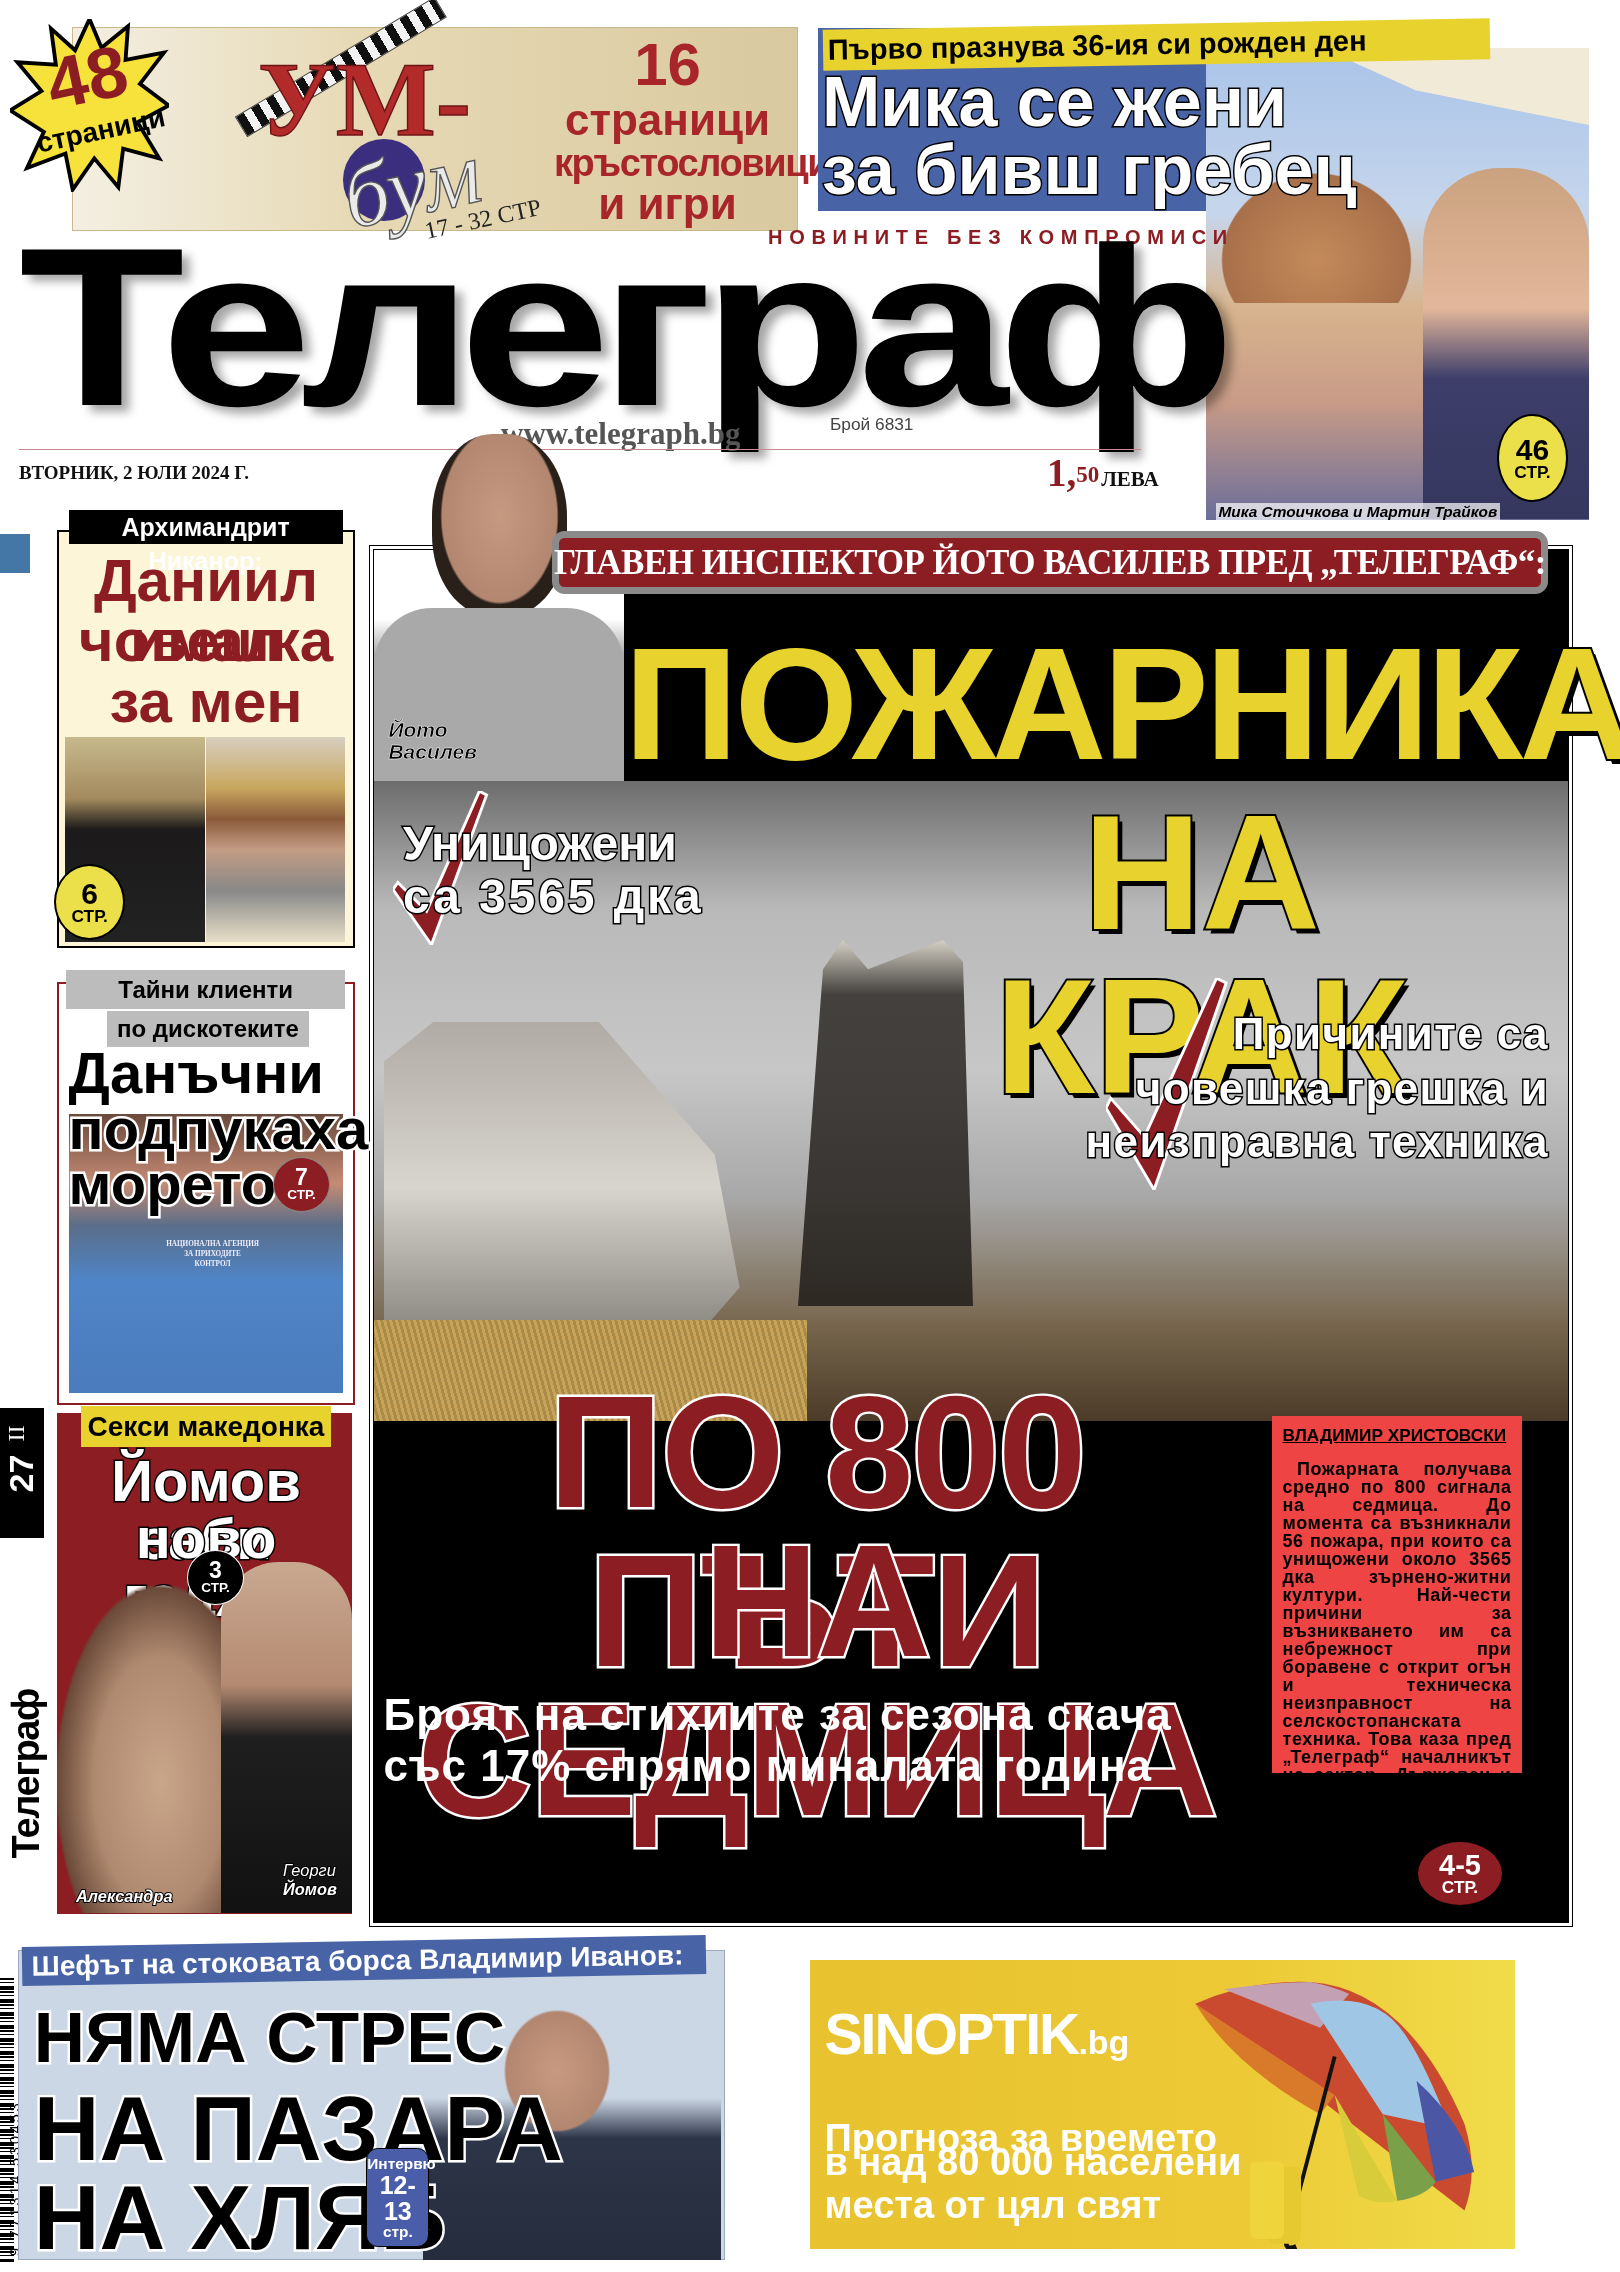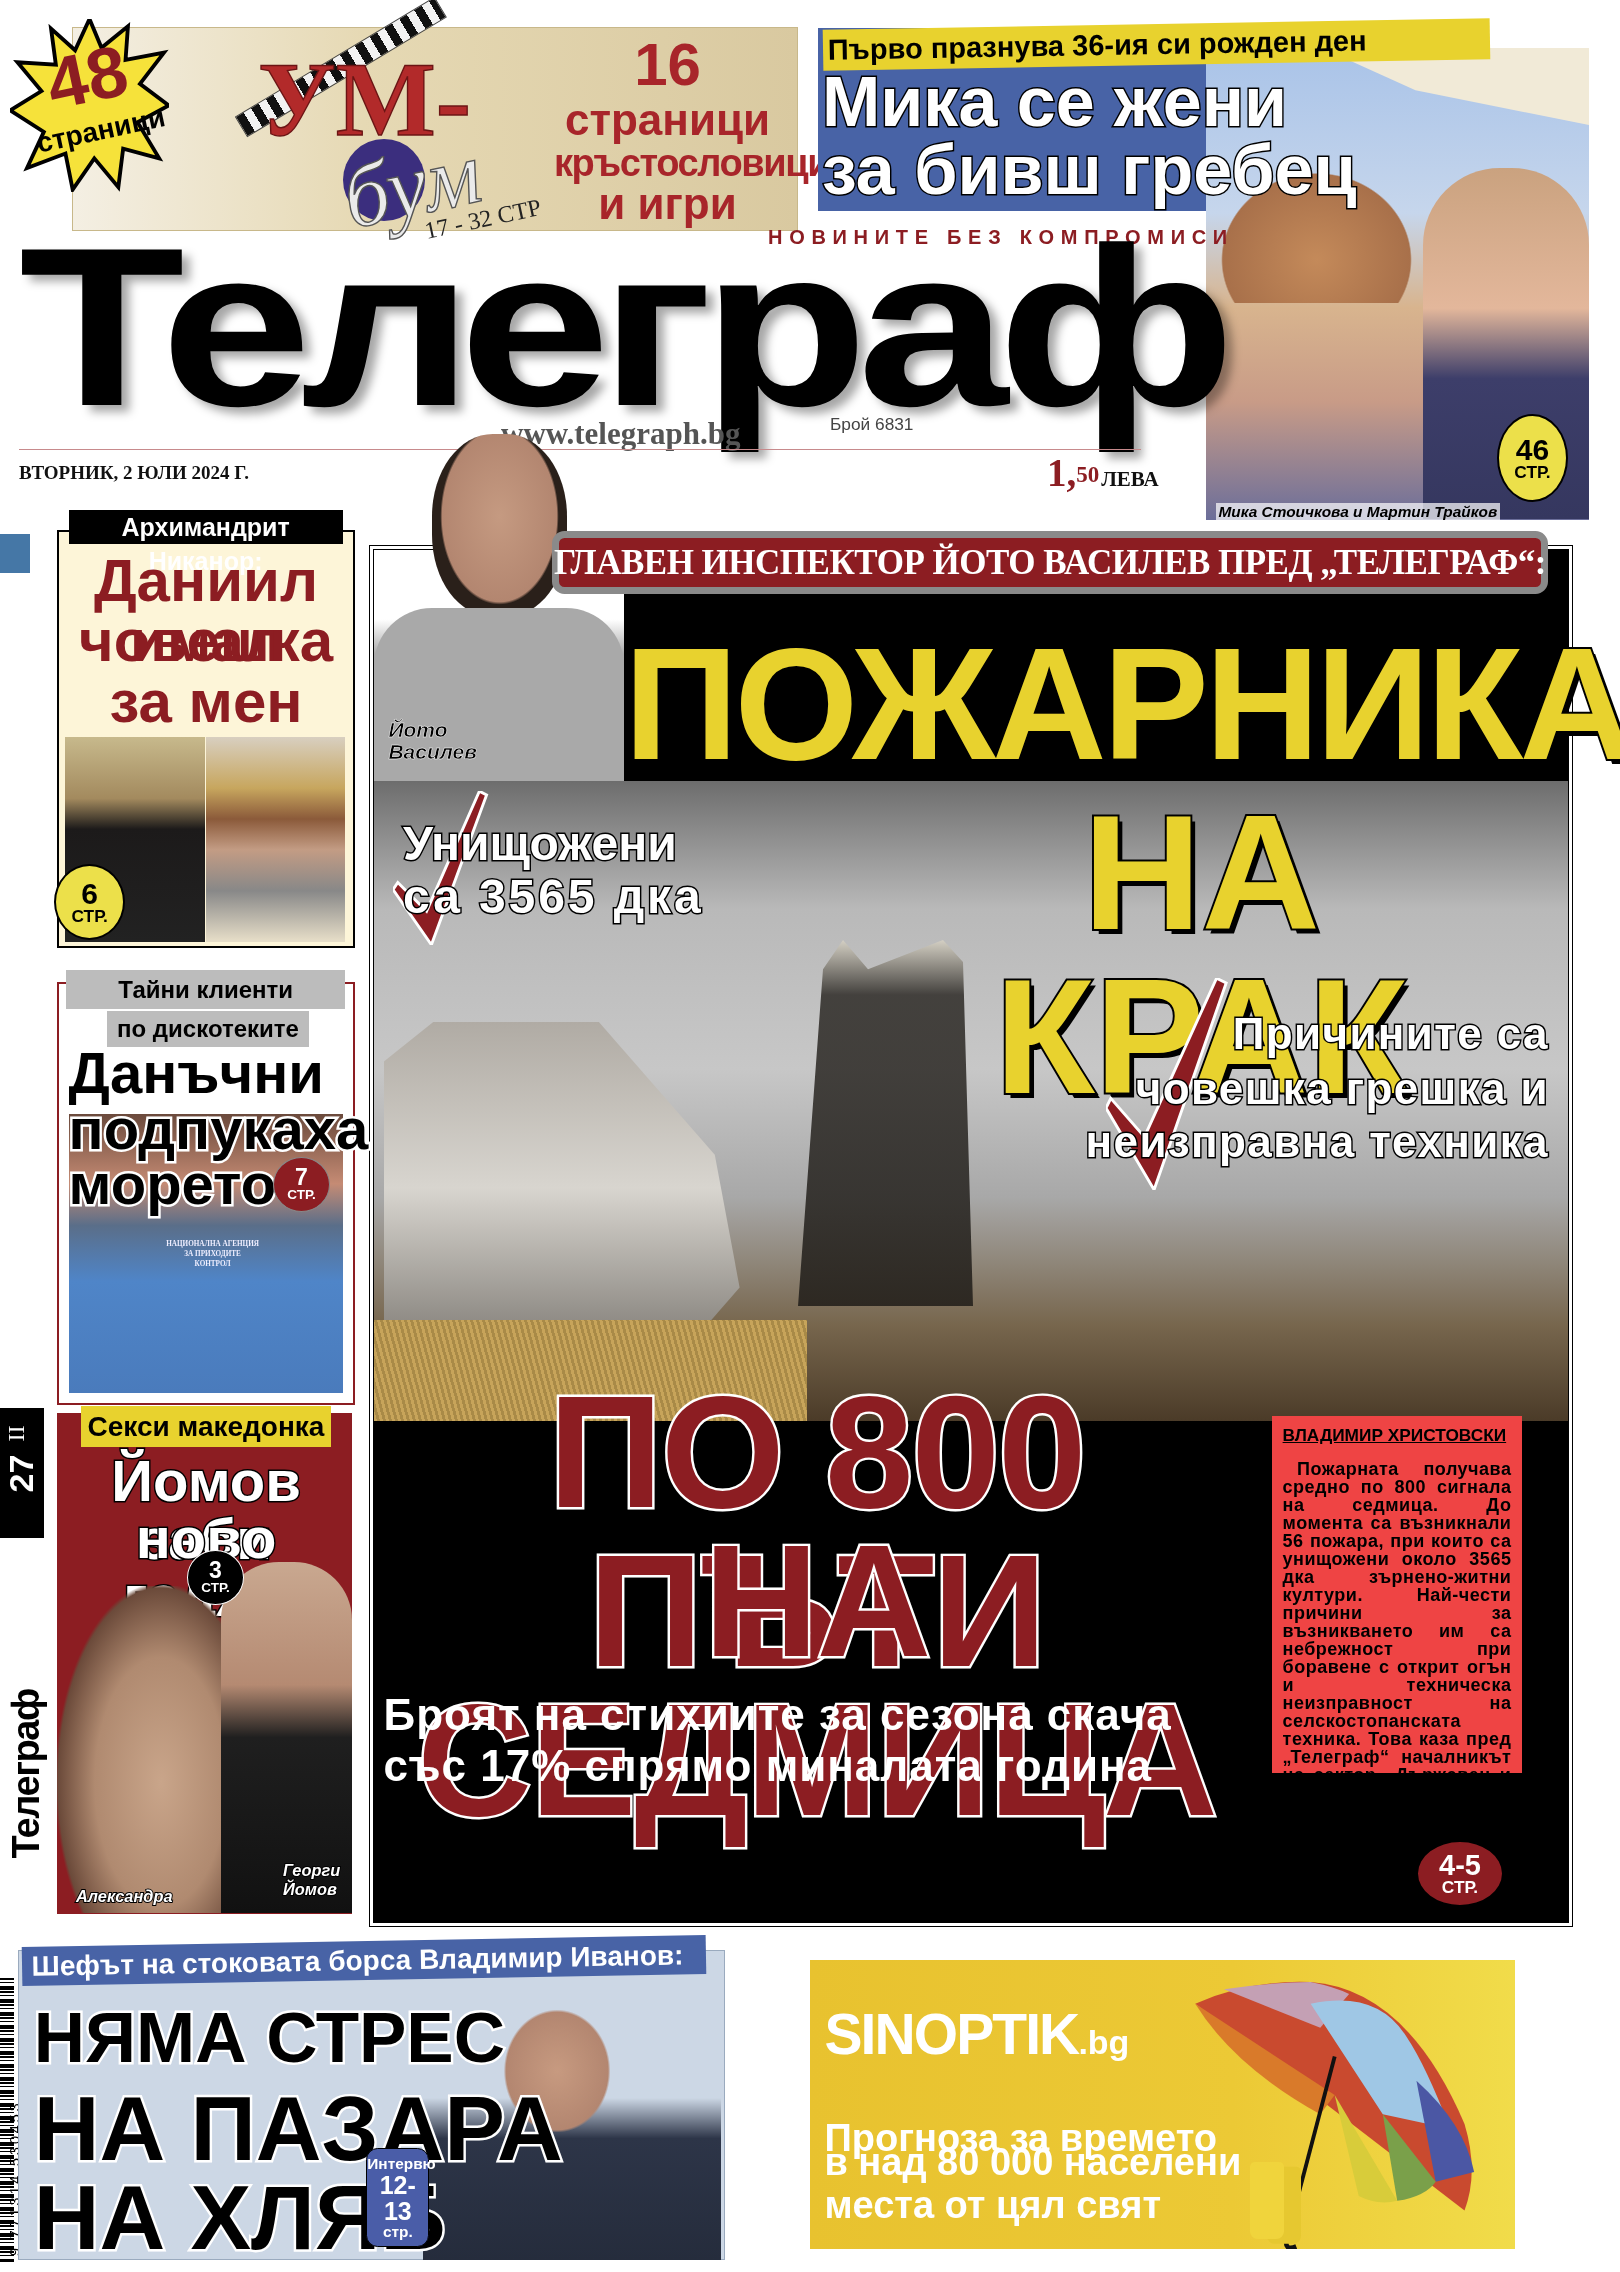--- a/index.html
+++ b/index.html
@@ -152,21 +152,21 @@
   <div class="abs" style="left:24px;top:-7.2px;width:250px;height:41px;background:#e8d22e;font-size:28px;font-weight:bold;text-align:center;line-height:41px;">Секси македонка</div>
   <div class="abs cond outline-w" style="left:9.6px;top:39px;width:279px;text-align:center;font-size:58px;font-weight:bold;line-height:1;">Йомов заби</div>
   <div class="abs cond outline-w" style="left:9.6px;top:96px;width:279px;text-align:center;font-size:58px;font-weight:bold;line-height:1;">ново гадже</div>
   <div class="abs" style="left:0;top:173px;width:173px;height:327px;background:radial-gradient(ellipse at 60% 60%,#c9a58a 0%,#b08a70 45%,#6b4a3a 70%,transparent 72%);"></div>
   <div class="abs" style="left:164px;top:149px;width:131px;height:351px;background:linear-gradient(180deg,#c9a890 0%,#b58a72 35%,#1f1f1f 50%,#111 100%);border-radius:58px 58px 0 0;"></div>
   <div class="abs badge" style="left:130px;top:137px;width:55px;height:53px;background:#000;color:#fff;border:1.9px solid #fff;">
     <span class="cond" style="font-size:23px;">3</span>
     <span class="cond" style="font-size:13.5px;">СТР.</span>
   </div>
   <div class="abs outline-w" style="left:19px;top:474px;font-size:16.4px;font-weight:bold;font-style:italic;-webkit-text-stroke:1.9px #000;">Александра</div>
-  <div class="abs outline-w" style="left:226px;top:448px;font-size:16.4px;font-weight:bold;font-style:italic;-webkit-text-stroke:1.9px #000;">Георги</div>
+  <div class="abs outline-w" style="left:226px;top:448px;font-size:16.4px;font-weight:normal;font-style:italic;-webkit-text-stroke:1.9px #000;">Георги</div>
   <div class="abs outline-w" style="left:226px;top:467px;font-size:16.4px;font-weight:bold;font-style:italic;-webkit-text-stroke:1.9px #000;">Йомов</div>
 </div>
 
 <div class="abs" style="left:0;top:1408px;width:44px;height:130px;background:#000;display:flex;align-items:center;justify-content:center;">
   <div style="color:#fff;font-size:34px;font-weight:bold;transform:rotate(-90deg);">27</div>
 </div>
 <div class="abs serif" style="left:8.7px;top:1420px;font-size:24px;color:#fff;transform:rotate(-90deg);mix-blend-mode:difference;">II</div>
 <div class="abs cond" style="left:-58px;top:1757px;width:164px;height:39px;font-size:38px;font-weight:bold;color:#000;transform:rotate(-90deg);letter-spacing:-1.4px;">Телеграф</div>
 <div class="abs" style="left:0;top:1978px;width:14.4px;height:284px;background:repeating-linear-gradient(180deg,#000 0 2.4px,#fff 2.4px 4.3px,#000 4.3px 5.3px,#fff 5.3px 7.7px,#000 7.7px 11.6px,#fff 11.6px 13px);"></div>
 <div class="abs" style="left:-120px;top:2113px;width:270px;font-size:14.4px;transform:rotate(-90deg);letter-spacing:2.9px;">9 771314 530453</div>

